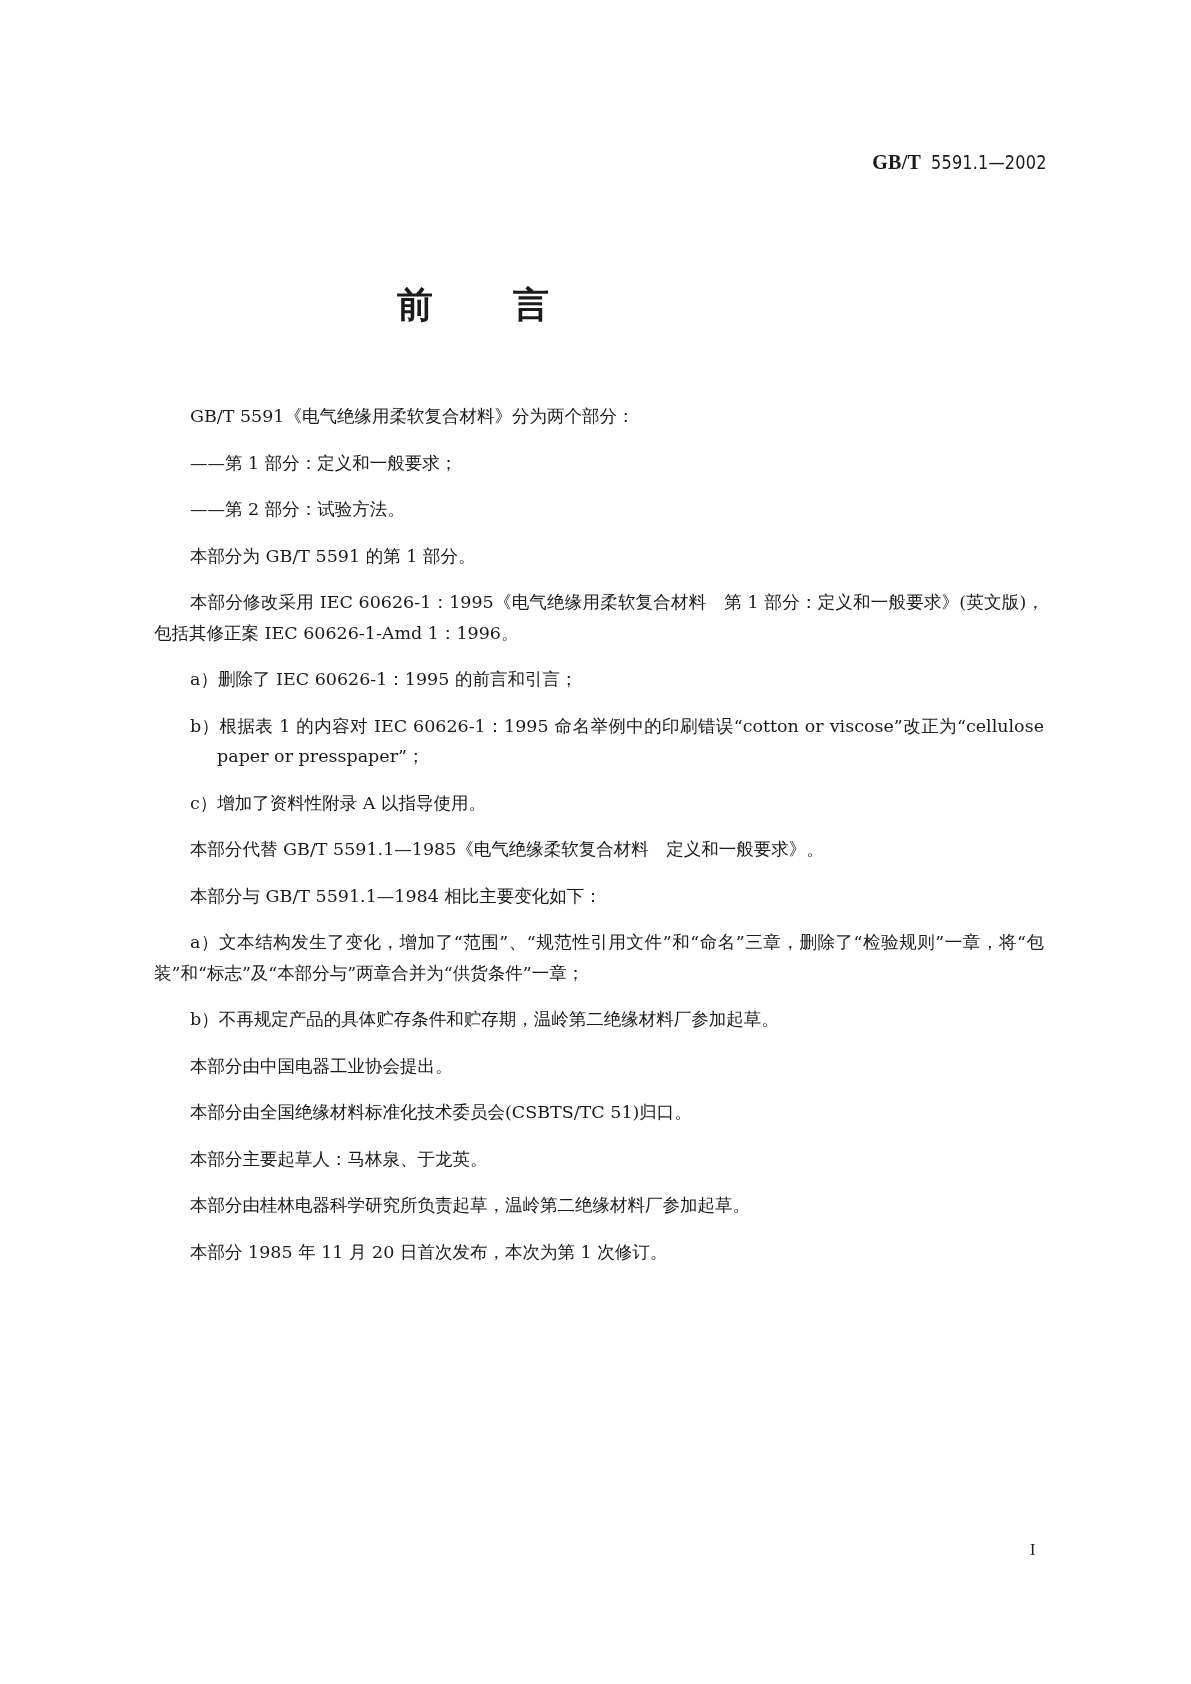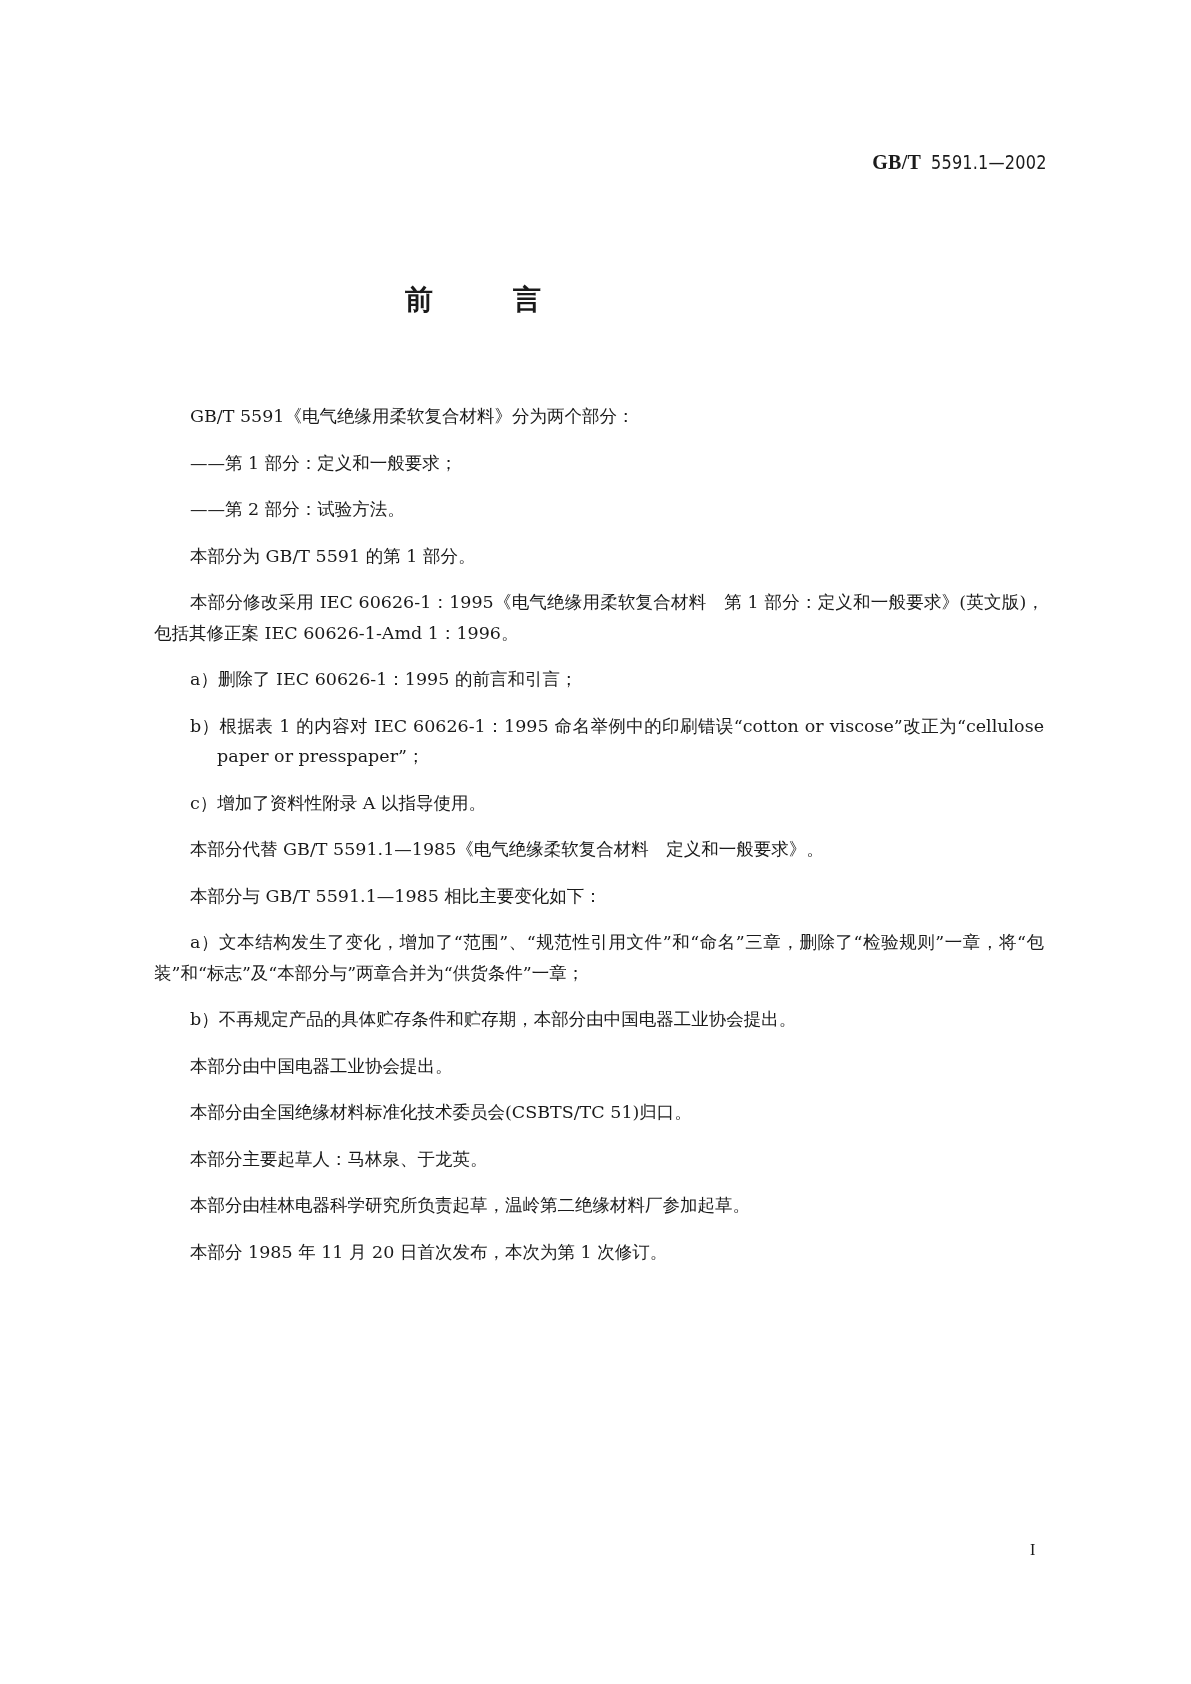--- a/index.html
+++ b/index.html
@@ -37,21 +37,21 @@
       transform-origin: left center;
     }
     .title {
       position: absolute;
       top: 281px;
       left: 0;
       width: 946px;
       text-align: center;
       font-family: Liberation Mono, monospace;
       font-weight: bold;
-      font-size: 28px;
+      font-size: 36px;
       letter-spacing: 0;
     }
     .title span {
       display: inline-block;
     }
     .title .gap {
       width: 80px;
     }
     .content {
       position: absolute;
@@ -92,23 +92,23 @@
 <div class="content">
   <p class="p">GB/T 5591《电气绝缘用柔软复合材料》分为两个部分：</p>
   <p class="p">——第 1 部分：定义和一般要求；</p>
   <p class="p">——第 2 部分：试验方法。</p>
   <p class="p">本部分为 GB/T 5591 的第 1 部分。</p>
   <p class="p">本部分修改采用 IEC 60626-1：1995《电气绝缘用柔软复合材料　第 1 部分：定义和一般要求》(英文版)，包括其修正案 IEC 60626-1-Amd 1：1996。</p>
   <p class="p hang">a）删除了 IEC 60626-1：1995 的前言和引言；</p>
   <p class="p hang">b）根据表 1 的内容对 IEC 60626-1：1995 命名举例中的印刷错误“cotton or viscose”改正为“cellulose paper or presspaper”；</p>
   <p class="p hang">c）增加了资料性附录 A 以指导使用。</p>
   <p class="p">本部分代替 GB/T 5591.1—1985《电气绝缘柔软复合材料　定义和一般要求》。</p>
-  <p class="p">本部分与 GB/T 5591.1—1985 相比主要变化如下：</p>
+  <p class="p">本部分与 GB/T 5591.1—1984 相比主要变化如下：</p>
   <p class="p">a）文本结构发生了变化，增加了“范围”、“规范性引用文件”和“命名”三章，删除了“检验规则”一章，将“包装”和“标志”及“本部分与”两章合并为“供货条件”一章；</p>
-  <p class="p">b）不再规定产品的具体贮存条件和贮存期，本部分由中国电器工业协会提出。</p>
+  <p class="p">b）不再规定产品的具体贮存条件和贮存期，温岭第二绝缘材料厂参加起草。</p>
   <p class="p">本部分由中国电器工业协会提出。</p>
   <p class="p">本部分由全国绝缘材料标准化技术委员会(CSBTS/TC 51)归口。</p>
   <p class="p">本部分主要起草人：马林泉、于龙英。</p>
   <p class="p">本部分由桂林电器科学研究所负责起草，温岭第二绝缘材料厂参加起草。</p>
   <p class="p">本部分 1985 年 11 月 20 日首次发布，本次为第 1 次修订。</p>
 </div>
 
 <div class="page-num">I</div>
 
 </body></html>

